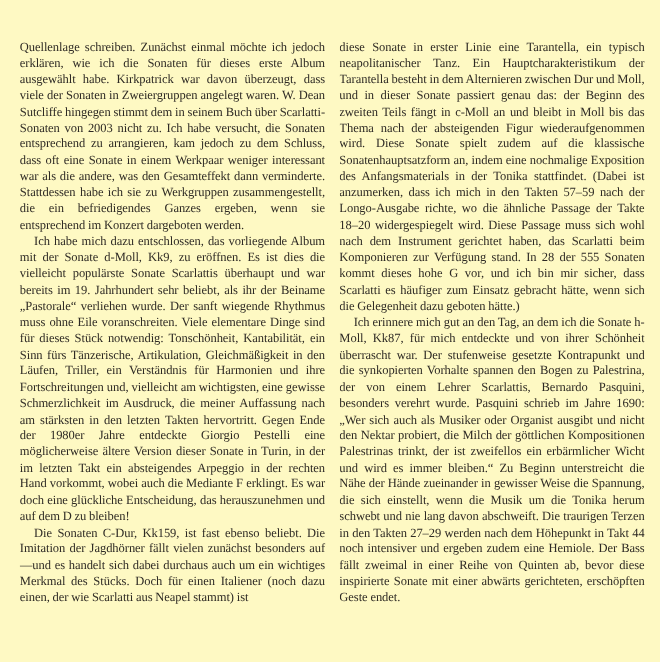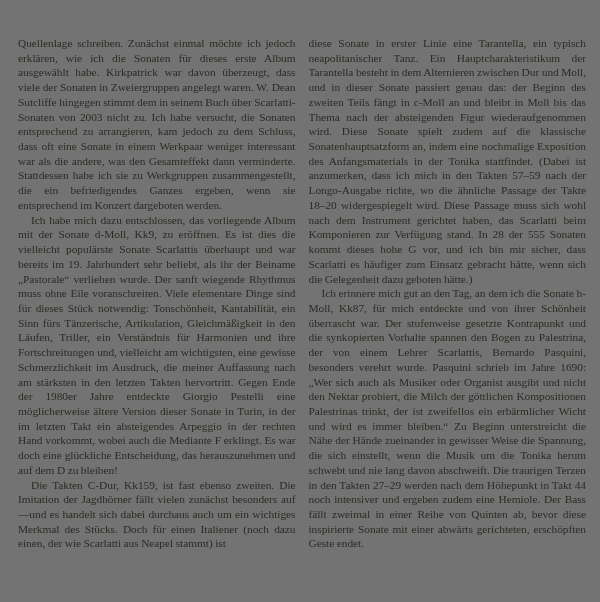--- a/index.html
+++ b/index.html
@@ -8,21 +8,21 @@
     width: 600px;
     height: 602px;
     background: #f6f5f2;
     font-family: "Liberation Serif", serif;
   }
   .page {
     position: relative;
     width: 600px;
     height: 602px;
     overflow: hidden;
-    background: #737373;
+    background: #fef9c3;
   }
   .columns {
     position: absolute;
     top: 36px;
     left: 18px;
     width: 568px;
     display: flex;
     gap: 13px;
   }
   .column {
@@ -58,21 +58,21 @@
 </style>
 </head>
 <body>
 
 <div class="page">
   <div class="columns">
 
     <div class="column">
       <p class="para no-indent"><span>Quellenlage schreiben. Zunächst einmal möchte ich jedoch erklären, wie ich die Sonaten für dieses erste Album ausgewählt habe. Kirkpatrick war davon überzeugt, dass viele der Sonaten in Zweiergruppen angelegt waren. W. Dean Sutcliffe hingegen stimmt dem in seinem Buch über Scarlatti-Sonaten von 2003 nicht zu. Ich habe versucht, die Sonaten entsprechend zu arrangieren, kam jedoch zu dem Schluss, dass oft eine Sonate in einem Werkpaar weniger interessant war als die andere, was den Gesamteffekt dann verminderte. Stattdessen habe ich sie zu Werkgruppen zusammengestellt, die ein befriedigendes Ganzes ergeben, wenn sie entsprechend im Konzert dargeboten werden.</span></p>
       <p class="para"><span>Ich habe mich dazu entschlossen, das vorliegende Album mit der </span><b>Sonate d-Moll, Kk9</b><span>, zu eröffnen. Es ist dies die vielleicht populärste Sonate Scarlattis überhaupt und war bereits im 19. Jahrhundert sehr beliebt, als ihr der Beiname „Pastorale“ verliehen wurde. Der sanft wiegende Rhythmus muss ohne Eile voranschreiten. Viele elementare Dinge sind für dieses Stück notwendig: Tonschönheit, Kantabilität, ein Sinn fürs Tänzerische, Artikulation, Gleichmäßigkeit in den Läufen, Triller, ein Verständnis für Harmonien und ihre Fortschreitungen und, vielleicht am wichtigsten, eine gewisse Schmerzlichkeit im Ausdruck, die meiner Auffassung nach am stärksten in den letzten Takten hervortritt. Gegen Ende der 1980er Jahre entdeckte Giorgio Pestelli eine möglicherweise ältere Version dieser Sonate in Turin, in der im letzten Takt ein absteigendes Arpeggio in der rechten Hand vorkommt, wobei auch die Mediante F erklingt. Es war doch eine glückliche Entscheidung, das herauszunehmen und auf dem D zu bleiben!</span></p>
-      <p class="para"><span>Die </span><b>Takten C-Dur, Kk159</b><span>, ist fast ebenso zweiten. Die Imitation der Jagdhörner fällt vielen zunächst besonders auf—und es handelt sich dabei durchaus auch um ein wichtiges Merkmal des Stücks. Doch für einen Italiener (noch dazu einen, der wie Scarlatti aus Neapel stammt) ist</span></p>
+      <p class="para"><span>Die </span><b>Sonaten C-Dur, Kk159</b><span>, ist fast ebenso beliebt. Die Imitation der Jagdhörner fällt vielen zunächst besonders auf—und es handelt sich dabei durchaus auch um ein wichtiges Merkmal des Stücks. Doch für einen Italiener (noch dazu einen, der wie Scarlatti aus Neapel stammt) ist</span></p>
     </div>
 
     <div class="column">
       <p class="para no-indent"><span>diese Sonate in erster Linie eine Tarantella, ein typisch neapolitanischer Tanz. Ein Hauptcharakteristikum der Tarantella besteht in dem Alternieren zwischen Dur und Moll, und in dieser Sonate passiert genau das: der Beginn des zweiten Teils fängt in c-Moll an und bleibt in Moll bis das Thema nach der absteigenden Figur wiederaufgenommen wird. Diese Sonate spielt zudem auf die klassische Sonatenhauptsatzform an, indem eine nochmalige Exposition des Anfangsmaterials in der Tonika stattfindet. (Dabei ist anzumerken, dass ich mich in den Takten 57–59 nach der Longo-Ausgabe richte, wo die ähnliche Passage der Takte 18–20 widergespiegelt wird. Diese Passage muss sich wohl nach dem Instrument gerichtet haben, das Scarlatti beim Komponieren zur Verfügung stand. In 28 der 555 Sonaten kommt dieses hohe G vor, und ich bin mir sicher, dass Scarlatti es häufiger zum Einsatz gebracht hätte, wenn sich die Gelegenheit dazu geboten hätte.)</span></p>
       <p class="para"><span>Ich erinnere mich gut an den Tag, an dem ich die </span><b>Sonate h-Moll, Kk87</b><span>, für mich entdeckte und von ihrer Schönheit überrascht war. Der stufenweise gesetzte Kontrapunkt und die synkopierten Vorhalte spannen den Bogen zu Palestrina, der von einem Lehrer Scarlattis, Bernardo Pasquini, besonders verehrt wurde. Pasquini schrieb im Jahre 1690: „Wer sich auch als Musiker oder Organist ausgibt und nicht den Nektar probiert, die Milch der göttlichen Kompositionen Palestrinas trinkt, der ist zweifellos ein erbärmlicher Wicht und wird es immer bleiben.“ Zu Beginn unterstreicht die Nähe der Hände zueinander in gewisser Weise die Spannung, die sich einstellt, wenn die Musik um die Tonika herum schwebt und nie lang davon abschweift. Die traurigen Terzen in den Takten 27–29 werden nach dem Höhepunkt in Takt 44 noch intensiver und ergeben zudem eine Hemiole. Der Bass fällt zweimal in einer Reihe von Quinten ab, bevor diese inspirierte Sonate mit einer abwärts gerichteten, erschöpften Geste endet.</span></p>
     </div>
 
   </div>
 
 </div>

